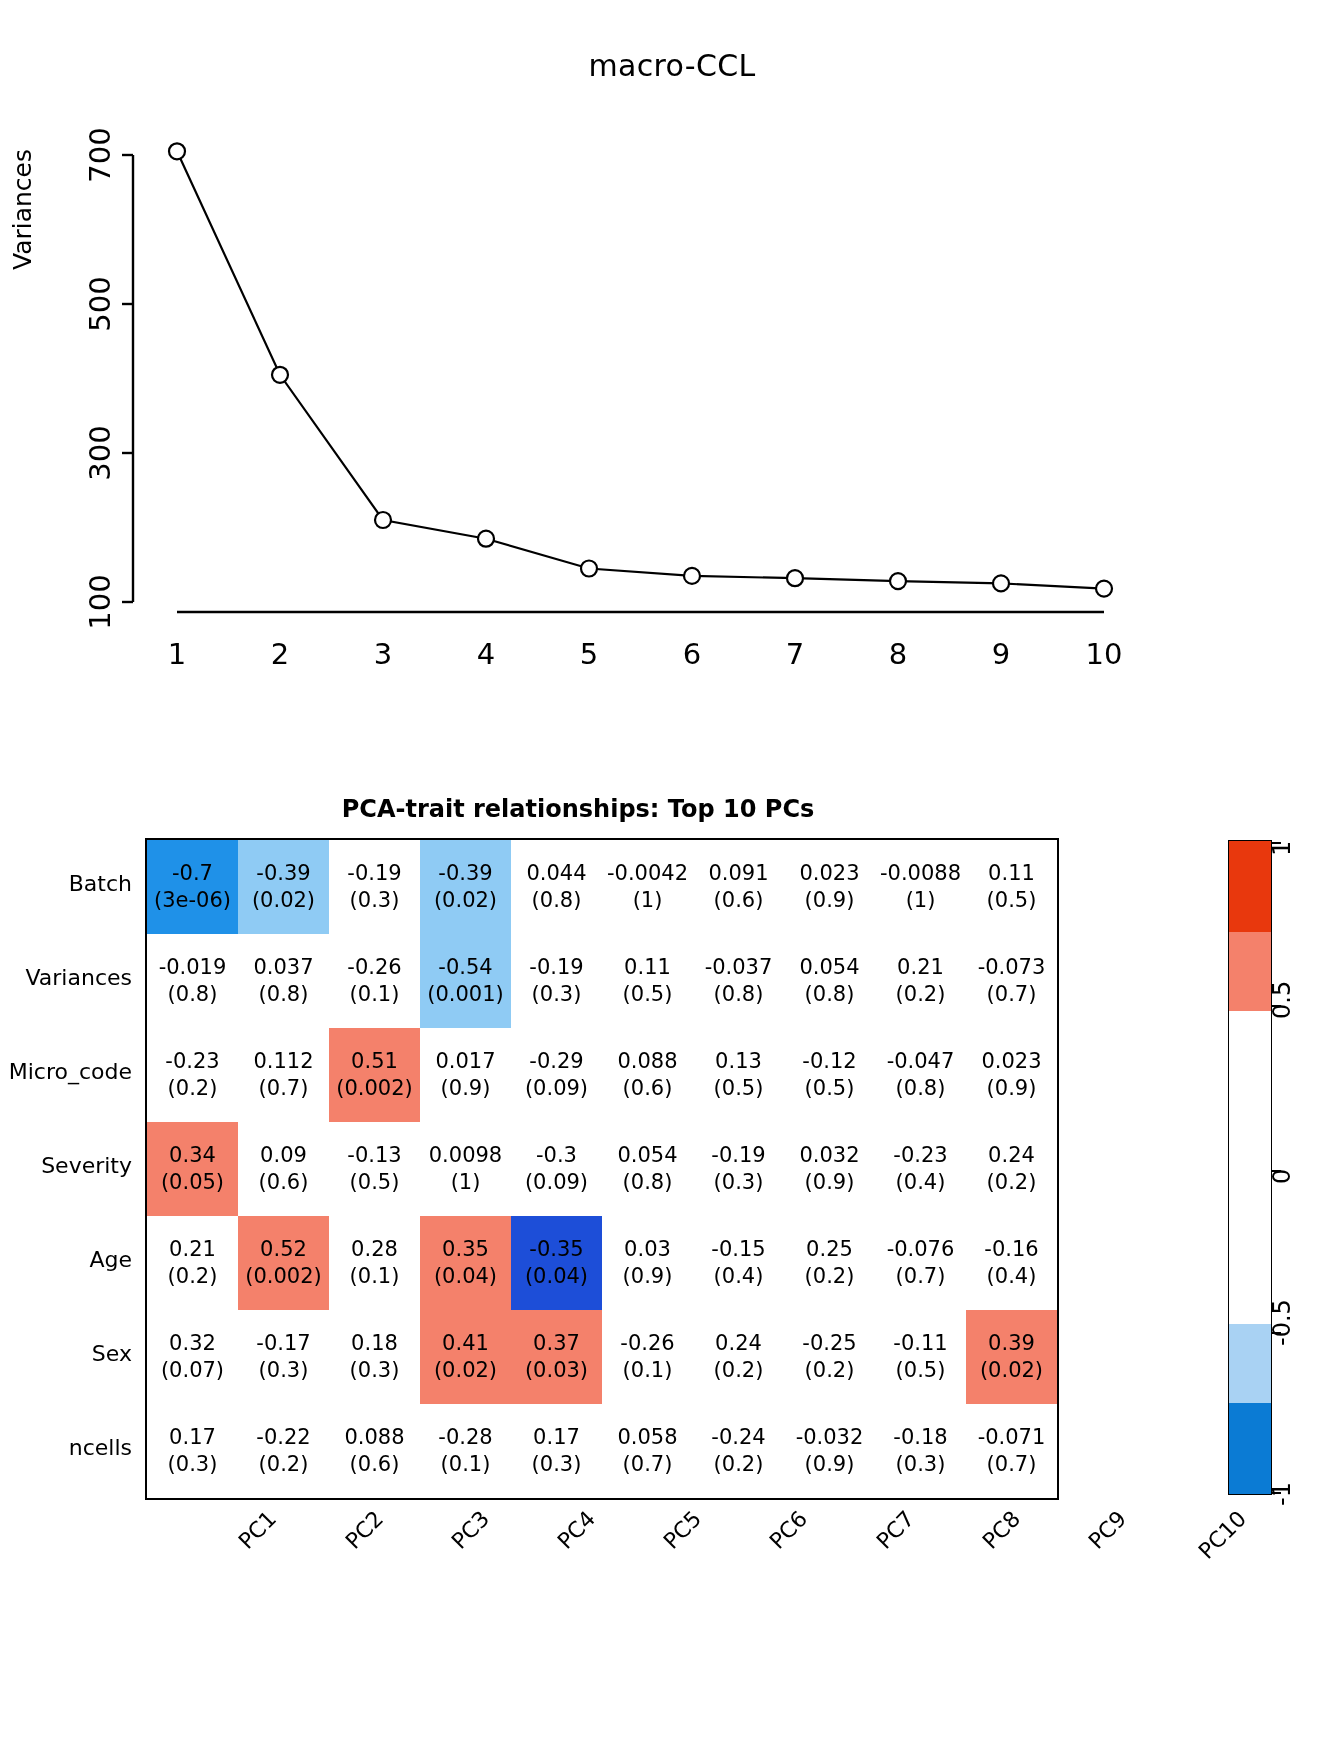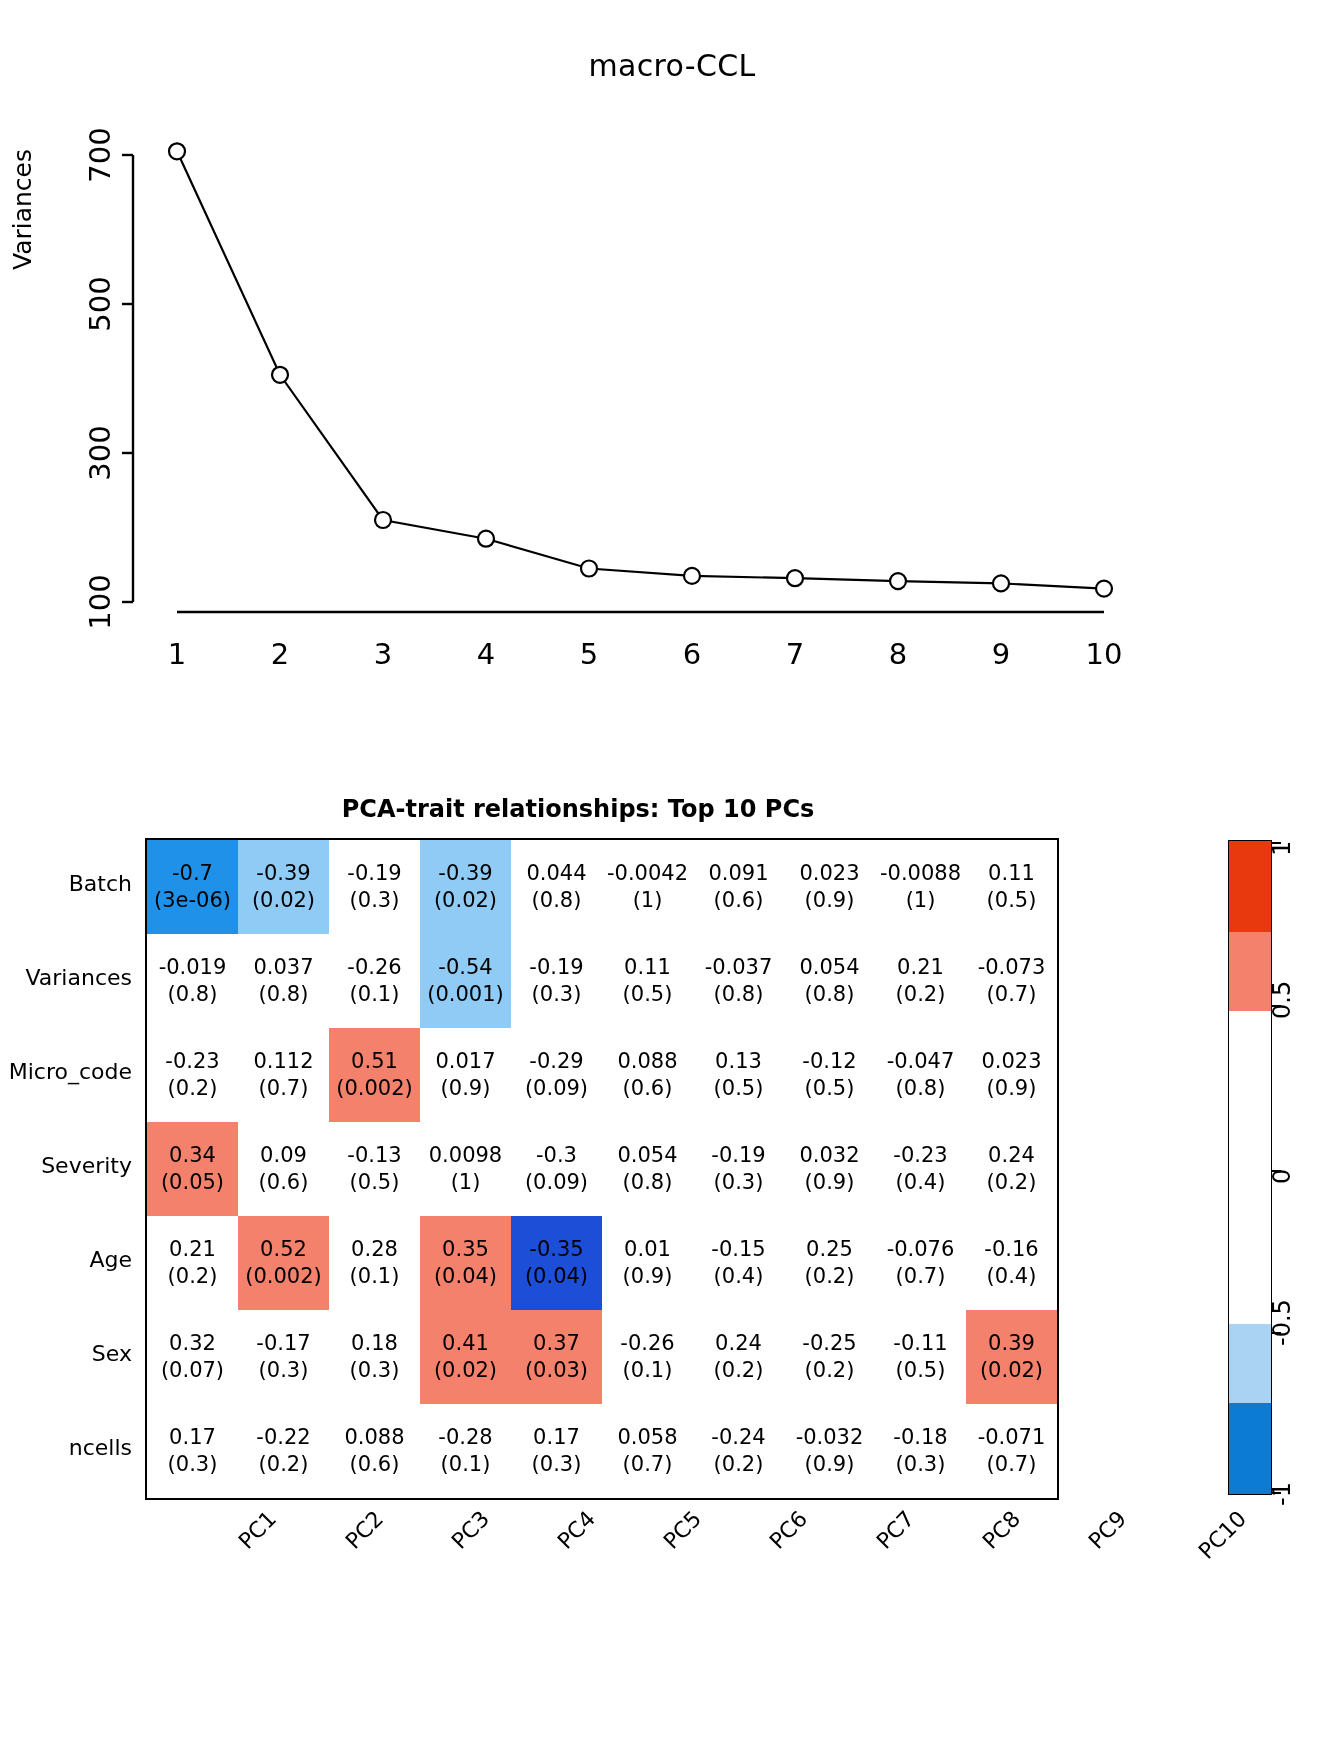--- a/index.html
+++ b/index.html
@@ -406,21 +406,21 @@
             </td>
             <td class="cell" style="background: rgb(244, 129, 107);">
               <span class="v1">0.35</span>
               <span class="v2">(0.04)</span>
             </td>
             <td class="cell" style="background: #1d4ed8;">
               <span class="v1">-0.35</span>
               <span class="v2">(0.04)</span>
             </td>
             <td class="cell" style="background: rgb(255, 255, 255);">
-              <span class="v1">0.01</span>
+              <span class="v1">0.03</span>
               <span class="v2">(0.9)</span>
             </td>
             <td class="cell" style="background: rgb(255, 255, 255);">
               <span class="v1">-0.15</span>
               <span class="v2">(0.4)</span>
             </td>
             <td class="cell" style="background: rgb(255, 255, 255);">
               <span class="v1">0.25</span>
               <span class="v2">(0.2)</span>
             </td>

